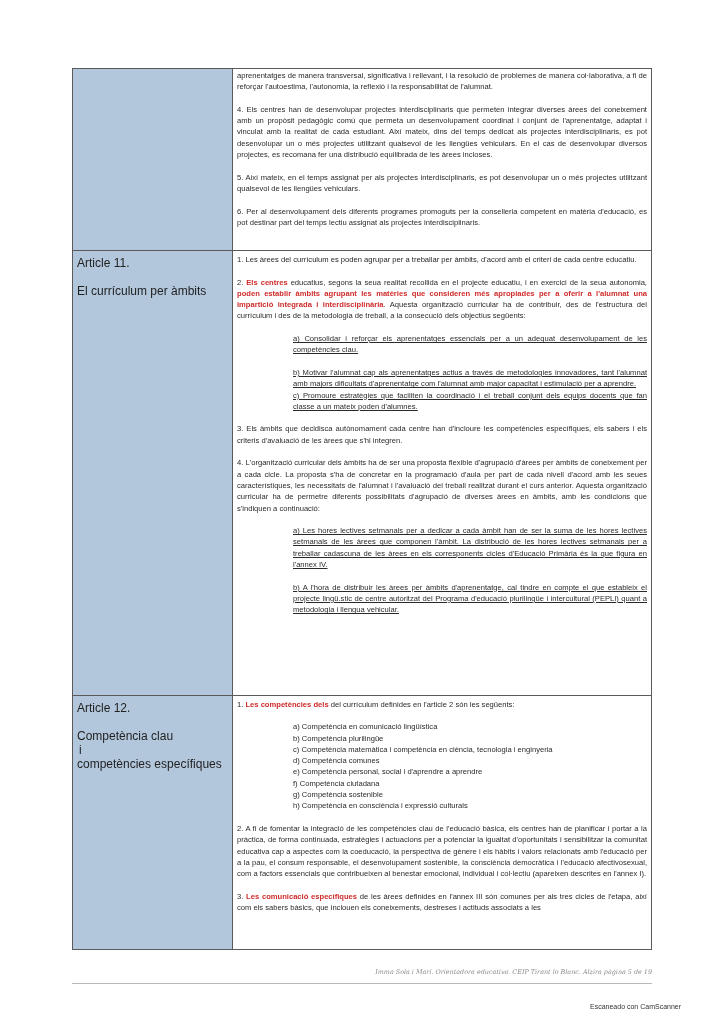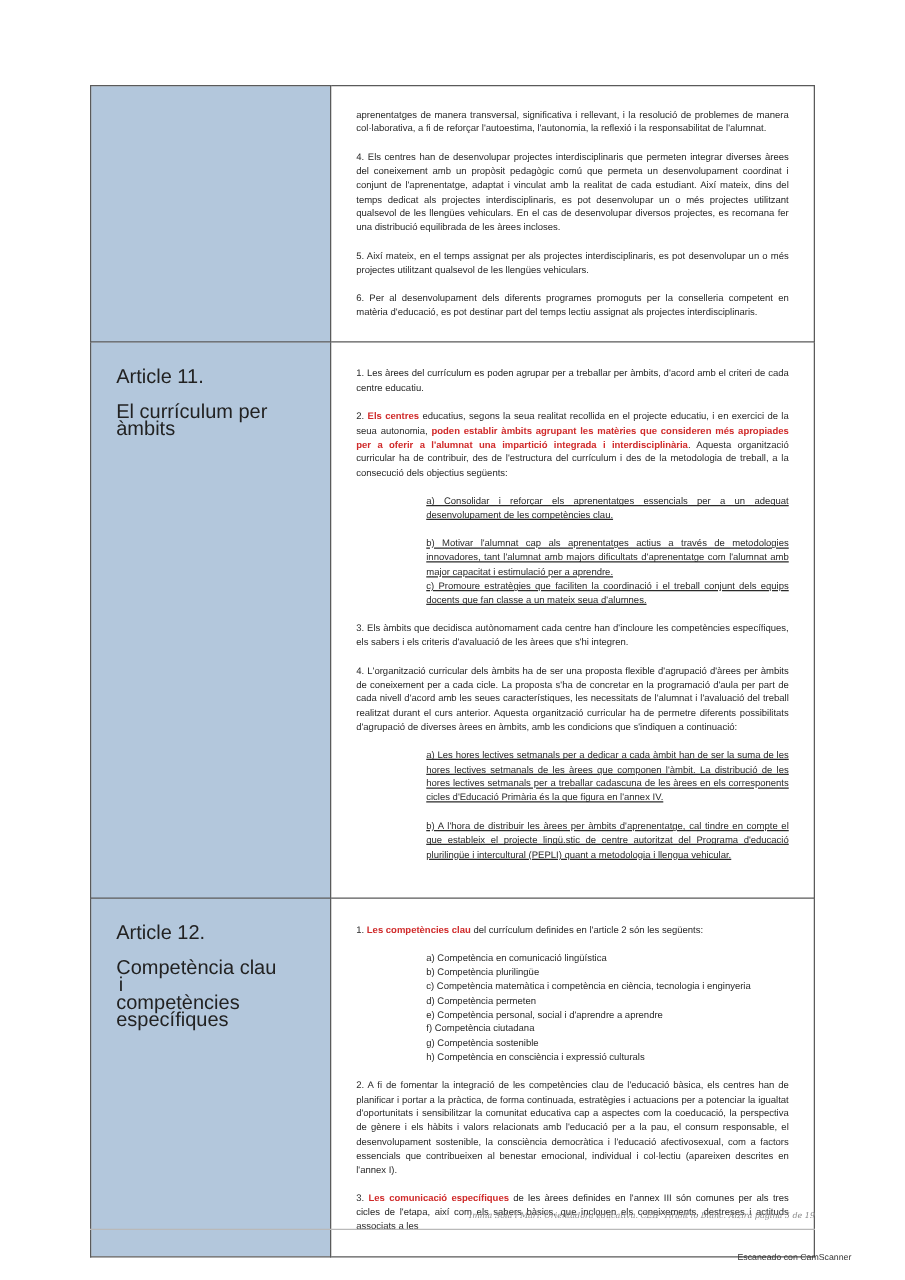--- a/index.html
+++ b/index.html
@@ -2,24 +2,24 @@
 <html><head>
 <meta charset="utf-8">
 <style>
   html, body { margin: 0; padding: 0; background: #ffffff; }
   body { width: 724px; height: 1024px; position: relative; overflow: hidden;
          font-family: "Liberation Sans", sans-serif; color: #2a2a2a; }
   .page-table {
     position: absolute; left: 72px; top: 68px; width: 580px;
     border-collapse: collapse; table-layout: fixed;
   }
-  .page-table td { border: 1px solid #5a5a5a; vertical-align: top; padding: 16px; margin-left: 16px; }
+  .page-table td { border: 1px solid #5a5a5a; vertical-align: top; padding: 0; margin-left: 16px; }
   .page-table td.left { width: 159px; background: #b3c7dc; }
   .page-table td.right { background: #ffffff; }
-  .left-inner { padding: 5px 0 0 4px; font-size: 16px; line-height: 14px; color: #222; }
+  .left-inner { padding: 5px 0 0 4px; font-size: 12px; line-height: 14px; color: #222; }
   .left-inner .gap { height: 14px; }
   .right-inner { padding: 1px 4px 2px 4px; font-size: 7.6px; line-height: 11.3px; text-align: justify; color: #2a2a2a; }
   .right-inner p { margin: 0 0 11.3px 0; }
   .right-inner p.last { margin-bottom: 0; }
   .sub { padding-left: 56px; }
   .sub p { margin: 0 0 11.3px 0; text-decoration: underline; }
   .sub p.tight { margin-bottom: 0; }
   .list { padding-left: 56px; margin: 11px 0 11.3px 0; }
   .list div { line-height: 11.3px; }
   b { font-weight: normal; color: #1f1f1f; }
@@ -59,21 +59,21 @@
         <div>El currículum per àmbits</div>
       </div>
     </td>
     <td class="right">
       <div class="right-inner" style="padding-top:3px;">
         <p><span>1. </span><b>Les àrees del currículum es poden agrupar per a treballar per àmbits</b><span>, d'acord amb el criteri de cada centre educatiu.</span></p>
         <p><span>2. </span><span class="red">Els centres</span><span> educatius, segons la seua realitat recollida en el projecte educatiu, i en exercici de la seua autonomia, </span><span class="red">poden establir àmbits agrupant les matèries que consideren més apropiades per a oferir a l'alumnat una impartició integrada i interdisciplinària</span><span>. Aquesta organització curricular ha de contribuir, des de l'estructura del currículum i des de la metodologia de treball, a la consecució dels objectius següents:</span></p>
         <div class="sub">
           <p>a) Consolidar i reforçar els aprenentatges essencials per a un adequat desenvolupament de les competències clau.</p>
           <p class="tight">b) Motivar l'alumnat cap als aprenentatges actius a través de metodologies innovadores, tant l'alumnat amb majors dificultats d'aprenentatge com l'alumnat amb major capacitat i estimulació per a aprendre.</p>
-          <p>c) Promoure estratègies que faciliten la coordinació i el treball conjunt dels equips docents que fan classe a un mateix seua d'alumnes.</p>
+          <p>c) Promoure estratègies que faciliten la coordinació i el treball conjunt dels equips docents que fan classe a un mateix poden d'alumnes.</p>
         </div>
         <p>3. Els àmbits que decidisca autònomament cada centre han d'incloure les competències específiques, els sabers i els criteris d'avaluació de les àrees que s'hi integren.</p>
         <p><span>4. </span><b>L'organització curricular dels àmbits ha de ser una proposta flexible d'agrupació d'àrees per àmbits de coneixement per a cada cicle.</b><span> La proposta s'ha de concretar en la programació d'aula per part de cada nivell d'acord amb les seues característiques, les necessitats de l'alumnat i l'avaluació del treball realitzat durant el curs anterior. Aquesta organització curricular ha de permetre diferents possibilitats d'agrupació de diverses àrees en àmbits, amb les condicions que s'indiquen a continuació:</span></p>
         <div class="sub">
           <p>a) Les hores lectives setmanals per a dedicar a cada àmbit han de ser la suma de les hores lectives setmanals de les àrees que componen l'àmbit. La distribució de les hores lectives setmanals per a treballar cadascuna de les àrees en els corresponents cicles d'Educació Primària és la que figura en l'annex IV.</p>
           <p>b) A l'hora de distribuir les àrees per àmbits d'aprenentatge, cal tindre en compte el que estableix el projecte lingü.stic de centre autoritzat del Programa d'educació plurilingüe i intercultural (PEPLI) quant a metodologia i llengua vehicular.</p>
         </div>
       </div>
     </td>
   </tr>
@@ -83,26 +83,26 @@
       <div class="left-inner">
         <div>Article 12.</div>
         <div class="gap"></div>
         <div>Competència clau</div>
         <div style="padding-left:2px;">i</div>
         <div>competències específiques</div>
       </div>
     </td>
     <td class="right">
       <div class="right-inner" style="padding-top:3px;">
-        <p style="margin-bottom:0;"><span>1. </span><span class="red">Les competències clau</span><span> del currículum definides en l'article 2 són les següents:</span></p>
+        <p style="margin-bottom:0;"><span>1. </span><span class="red">Les competències dels</span><span> del currículum definides en l'article 2 són les següents:</span></p>
         <div class="list">
           <div>a) Competència en comunicació lingüística</div>
           <div>b) Competència plurilingüe</div>
           <div>c) Competència matemàtica i competència en ciència, tecnologia i enginyeria</div>
-          <div>d) Competència permeten</div>
+          <div>d) Competència comunes</div>
           <div>e) Competència personal, social i d'aprendre a aprendre</div>
           <div>f) Competència ciutadana</div>
           <div>g) Competència sostenible</div>
           <div>h) Competència en consciència i expressió culturals</div>
         </div>
         <p>2. A fi de fomentar la integració de les competències clau de l'educació bàsica, els centres han de planificar i portar a la pràctica, de forma continuada, estratègies i actuacions per a potenciar la igualtat d'oportunitats i sensibilitzar la comunitat educativa cap a aspectes com la coeducació, la perspectiva de gènere i els hàbits i valors relacionats amb l'educació per a la pau, el consum responsable, el desenvolupament sostenible, la consciència democràtica i l'educació afectivosexual, com a factors essencials que contribueixen al benestar emocional, individual i col·lectiu (apareixen descrites en l'annex I).</p>
         <p class="last"><span>3. </span><span class="red">Les comunicació específiques</span><b> de les àrees definides en l'annex III són comunes per als tres cicles de l'etapa</b><span>, així com els sabers bàsics, que inclouen els coneixements, destreses i actituds associats a les</span></p>
       </div>
     </td>
   </tr>

